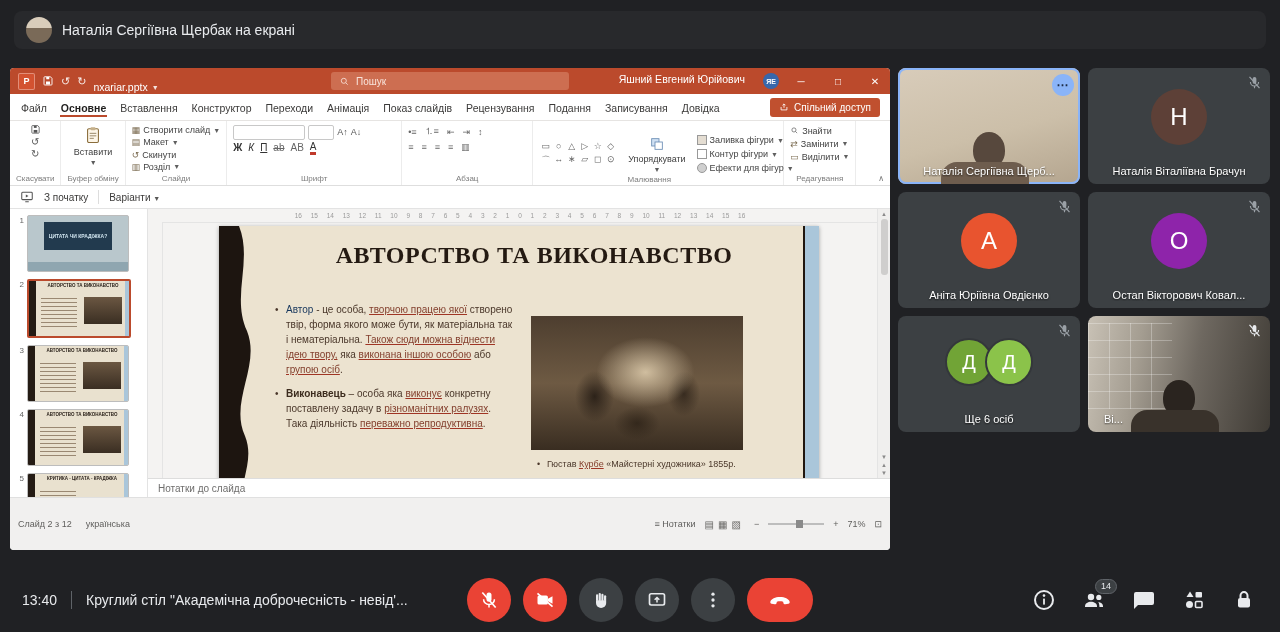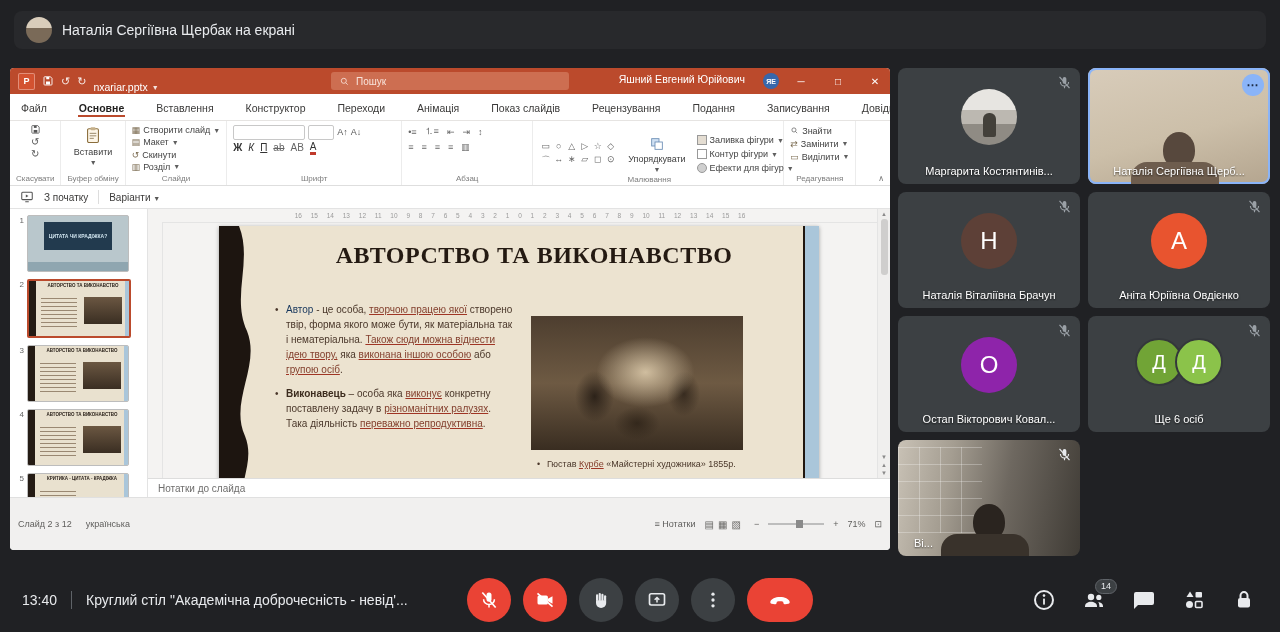--- a/index.html
+++ b/index.html
@@ -23,21 +23,21 @@
   .ppt-file{display:flex;align-items:center;gap:4px;white-space:nowrap;margin-top:12px;}
   .caret{font-size:7px;opacity:.85;}
   .ppt-search{position:absolute;left:50%;top:4px;transform:translateX(-50%);width:222px;height:18px;
        background:#cd6e51;border-radius:3px;display:flex;align-items:center;gap:6px;padding:0 8px;
        color:#f8e3da;font-size:10px;}
   .ppt-user{margin-left:auto;display:flex;align-items:flex-start;gap:18px;}
   .user-chip{width:16px;height:16px;border-radius:50%;background:#3867ab;display:grid;place-items:center;
        font-size:7px;font-weight:bold;}
   .wbtn{width:30px;height:26px;display:grid;place-items:center;font-size:10px;color:#fff;cursor:default;}
 
-  .ppt-menu{height:26px;display:flex;align-items:center;gap:30px;padding:0 10px;font-size:10.5px;color:#3b3a39;
+  .ppt-menu{height:26px;display:flex;align-items:center;gap:12px;padding:0 10px;font-size:10.5px;color:#3b3a39;
        border-bottom:1px solid #e6e4e2;white-space:nowrap;flex:0 0 auto;}
   .mi{padding:5px 1px 3px;}
   .mi.active{font-weight:700;color:#201f1e;box-shadow:inset 0 -2px 0 #bb4a2c;}
   .share-btn{margin-left:auto;background:#c0502f;color:#fff;font-size:10px;padding:4px 9px;border-radius:3px;
        display:flex;align-items:center;gap:5px;white-space:nowrap;}
 
   .ppt-ribbon{height:64px;display:flex;border-bottom:1px solid #dedede;background:#fff;font-size:9px;
        color:#404040;flex:0 0 auto;position:relative;}
   .rgroup{display:flex;flex-direction:column;border-right:1px solid #ececec;padding:3px 6px 1px;}
   .glabel{margin-top:auto;text-align:center;color:#7d7d7d;font-size:8px;padding:1px 0 1px;white-space:nowrap;}
@@ -586,29 +586,20 @@
           </div>
         <span>+</span>
         <span>71%</span>
         <span>⊡</span>
       </div>
     </div>
   </div>
 
   <div class="tiles">
 
-    <div class="tile">
-      <svg class="mic" viewBox="0 0 24 24">
-          <use href="#i-mic-off"></use>
-        </svg>
-      <div class="avatar photo1">
-          <div class="fig"></div>
-        </div>
-      <div class="name">Маргарита Костянтинів...</div>
-    </div>
 
     <div class="tile video-a active">
       <div class="person">
           <div class="head"></div>
           <div class="body"></div>
         </div>
       <div class="tile-menu">⋯</div>
       <div class="name">Наталія Сергіївна Щерб...</div>
     </div>
 

